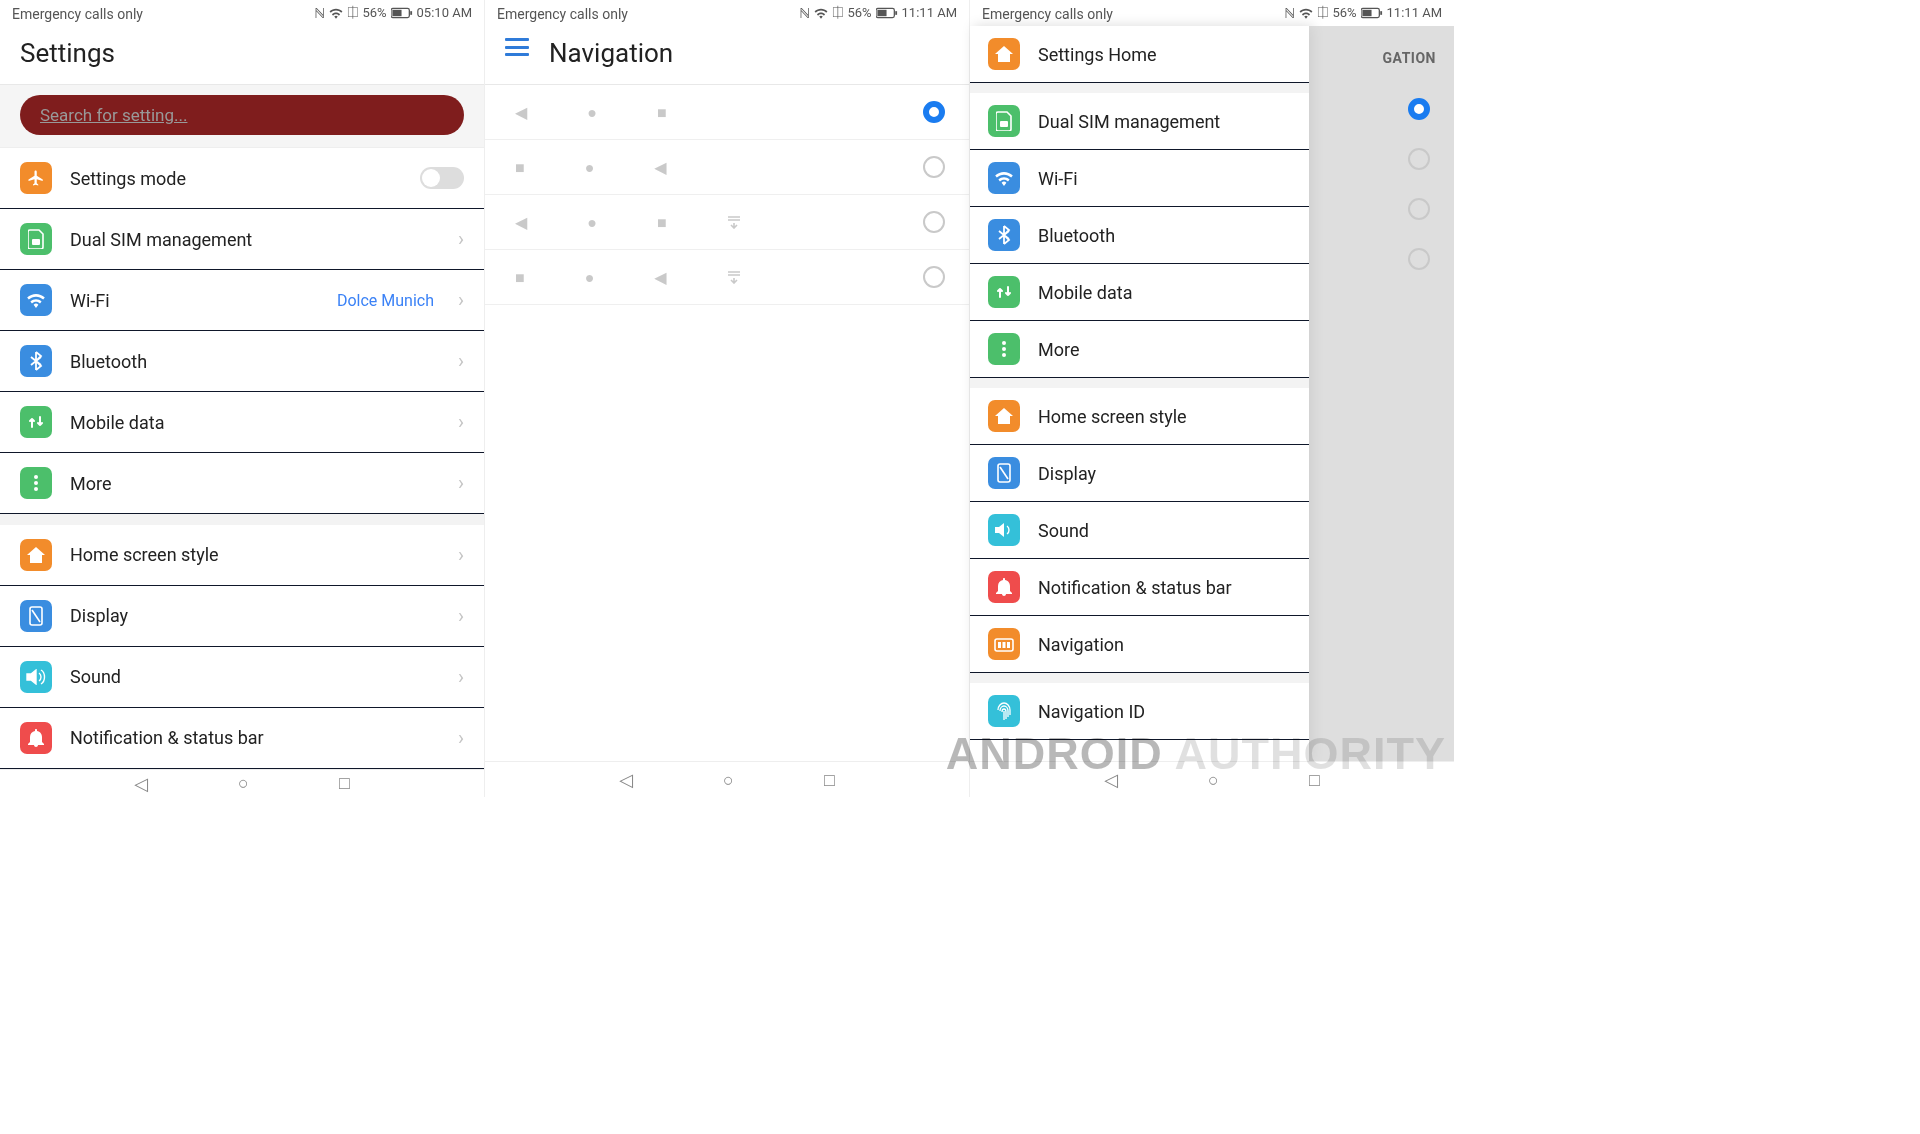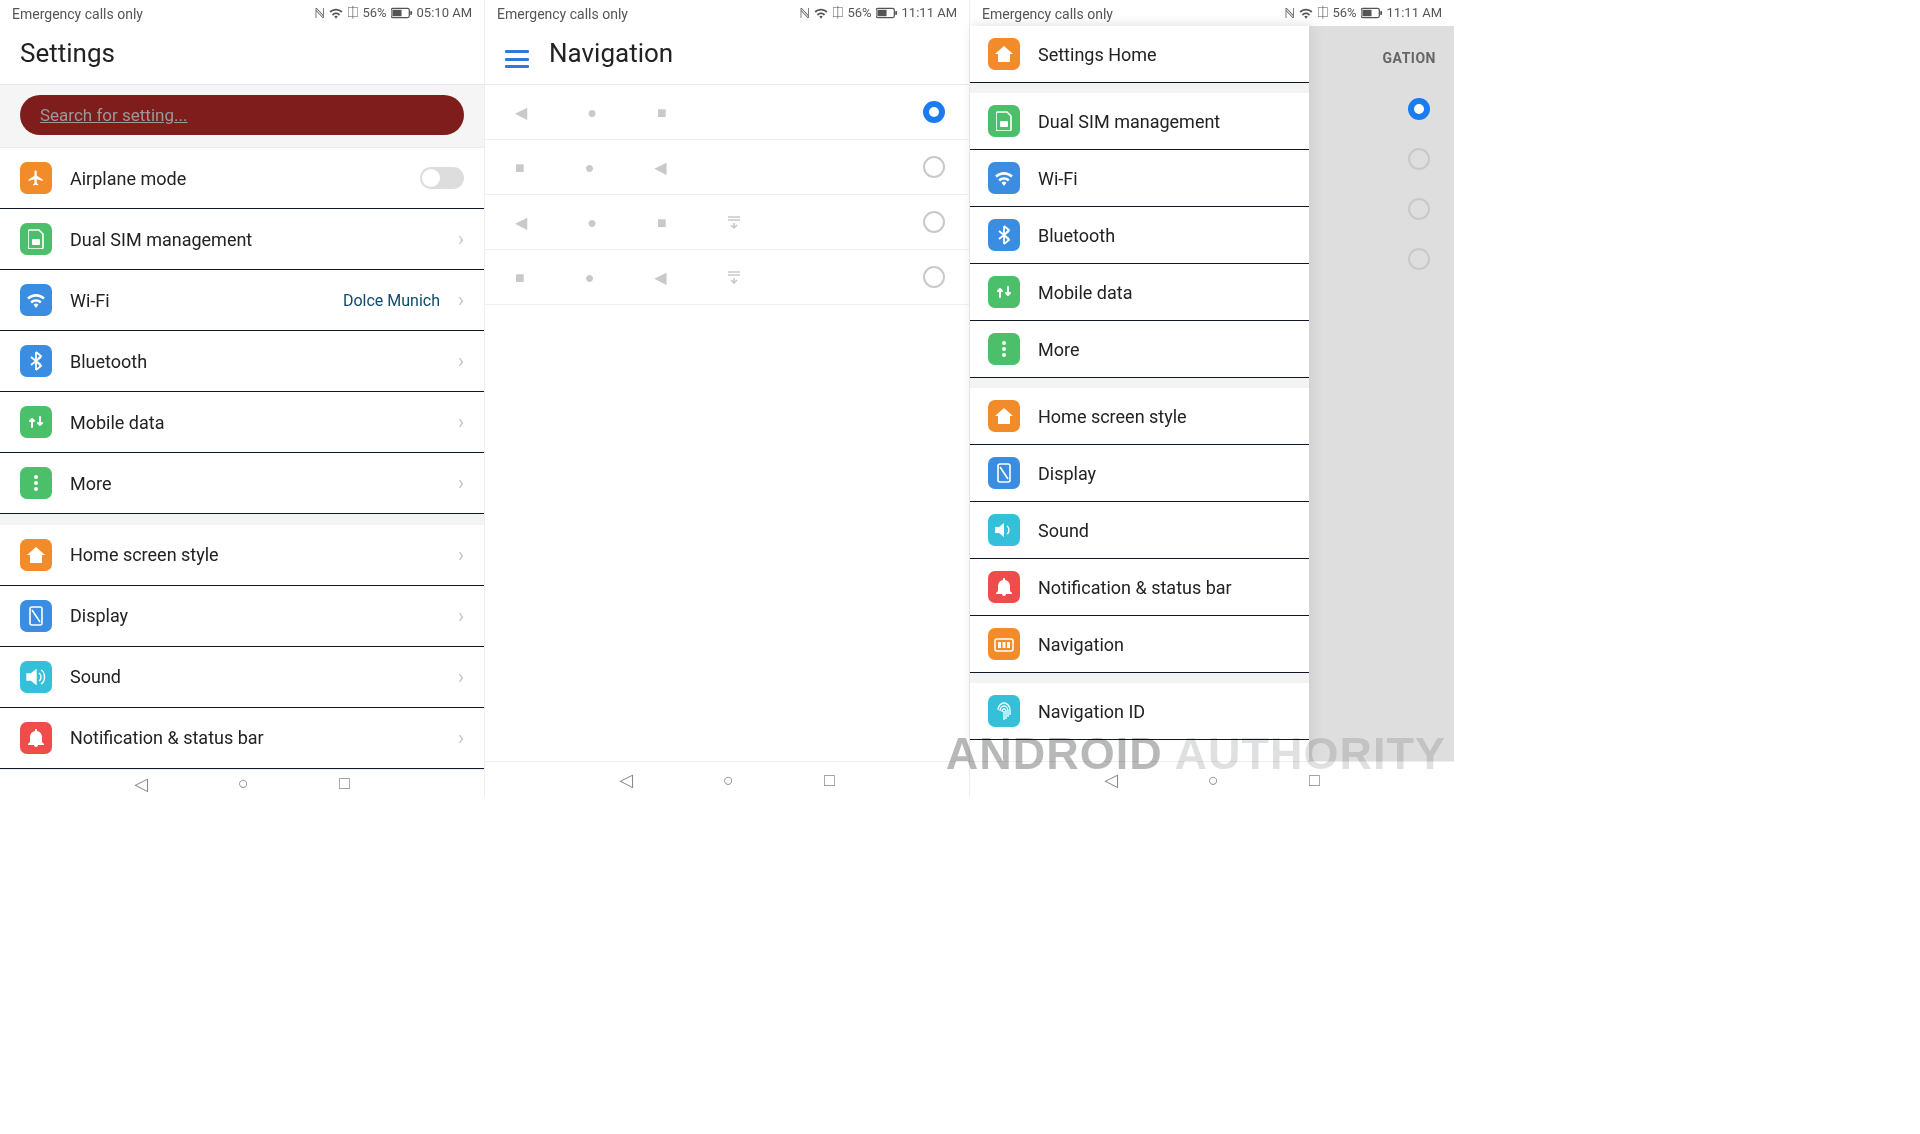--- a/index.html
+++ b/index.html
@@ -17,21 +17,21 @@
   
   .status-bar {
     display: flex; justify-content: space-between; align-items: flex-end;
     padding: 4px 12px; font-size: 14px; color: #555; height: 26px;
   }
   .status-right { display: flex; align-items: center; gap: 4px; font-size: 13px; }
   .status-right .ico { font-size: 14px; }
 
   
   .header {
-    display: flex; align-items: flex-end; padding: 12px 20px 16px 20px;
+    display: flex; align-items: flex-start; padding: 12px 20px 16px 20px;
     border-bottom: 1px solid #e8e8e8;
   }
   .header-title { font-size: 26px; font-weight: 400; color: #222; }
   .hamburger {
     width: 24px; height: 18px; margin-right: 20px;
     display: flex; flex-direction: column; justify-content: space-between;
   }
   .hamburger div { height: 3px; background: #2f7bd9; border-radius: 1px; }
 
   
@@ -48,21 +48,21 @@
   .row {
     display: flex; align-items: center; padding: 14px 20px;
     border-bottom: 1px solid #0f172a; gap: 18px; position: relative;
   }
   .row .icon {
     width: 32px; height: 32px; border-radius: 7px;
     display: flex; align-items: center; justify-content: center;
     flex-shrink: 0;
   }
   .row .label { font-size: 18px; color: #222; flex: 1; }
-  .row .value { font-size: 16px; color: #0c4a6e; }
+  .row .value { font-size: 16px; color: #3b82f6; margin-right: 6px; }
   .row .chev { color: #c5c5c5; font-size: 20px; }
 
   
   .ic-orange { background: #f28c2b; color: #fff; }
   .ic-green  { background: #4cbf6b; color: #fff; }
   .ic-blue   { background: #3a8de0; color: #fff; }
   .ic-cyan   { background: #34c0d9; color: #fff; }
   .ic-red    { background: #ef4c4c; color: #fff; }
 
   
@@ -166,21 +166,21 @@
     <div class="search-wrap">
       <div class="search-bar">Search for setting...</div>
     </div>
 
     <div class="row">
       <div class="icon ic-orange">
         <svg width="18" height="18" viewBox="0 0 24 24" fill="#fff">
             <path d="M21 14l-8-5V3.5C13 2.7 12.3 2 11.5 2S10 2.7 10 3.5V9l-8 5v2l8-2.5V19l-2 1.5V22l3.5-1L15 22v-1.5L13 19v-5.5l8 2.5z"></path>
           </svg>
       </div>
-      <span class="label">Airplane mode</span>
+      <span class="label">Settings mode</span>
       <div class="toggle"></div>
     </div>
     <div class="row">
       <div class="icon ic-green">
         <svg width="16" height="20" viewBox="0 0 16 20" fill="none">
             <path d="M2 1h9l4 4v13a2 2 0 01-2 2H2a2 2 0 01-2-2V3a2 2 0 012-2z" stroke="#fff" stroke-width="1.6"></path>
             <rect x="4" y="10" width="8" height="6" rx="1" fill="#fff"></rect>
           </svg>
       </div>
       <span class="label">Dual SIM management</span>

